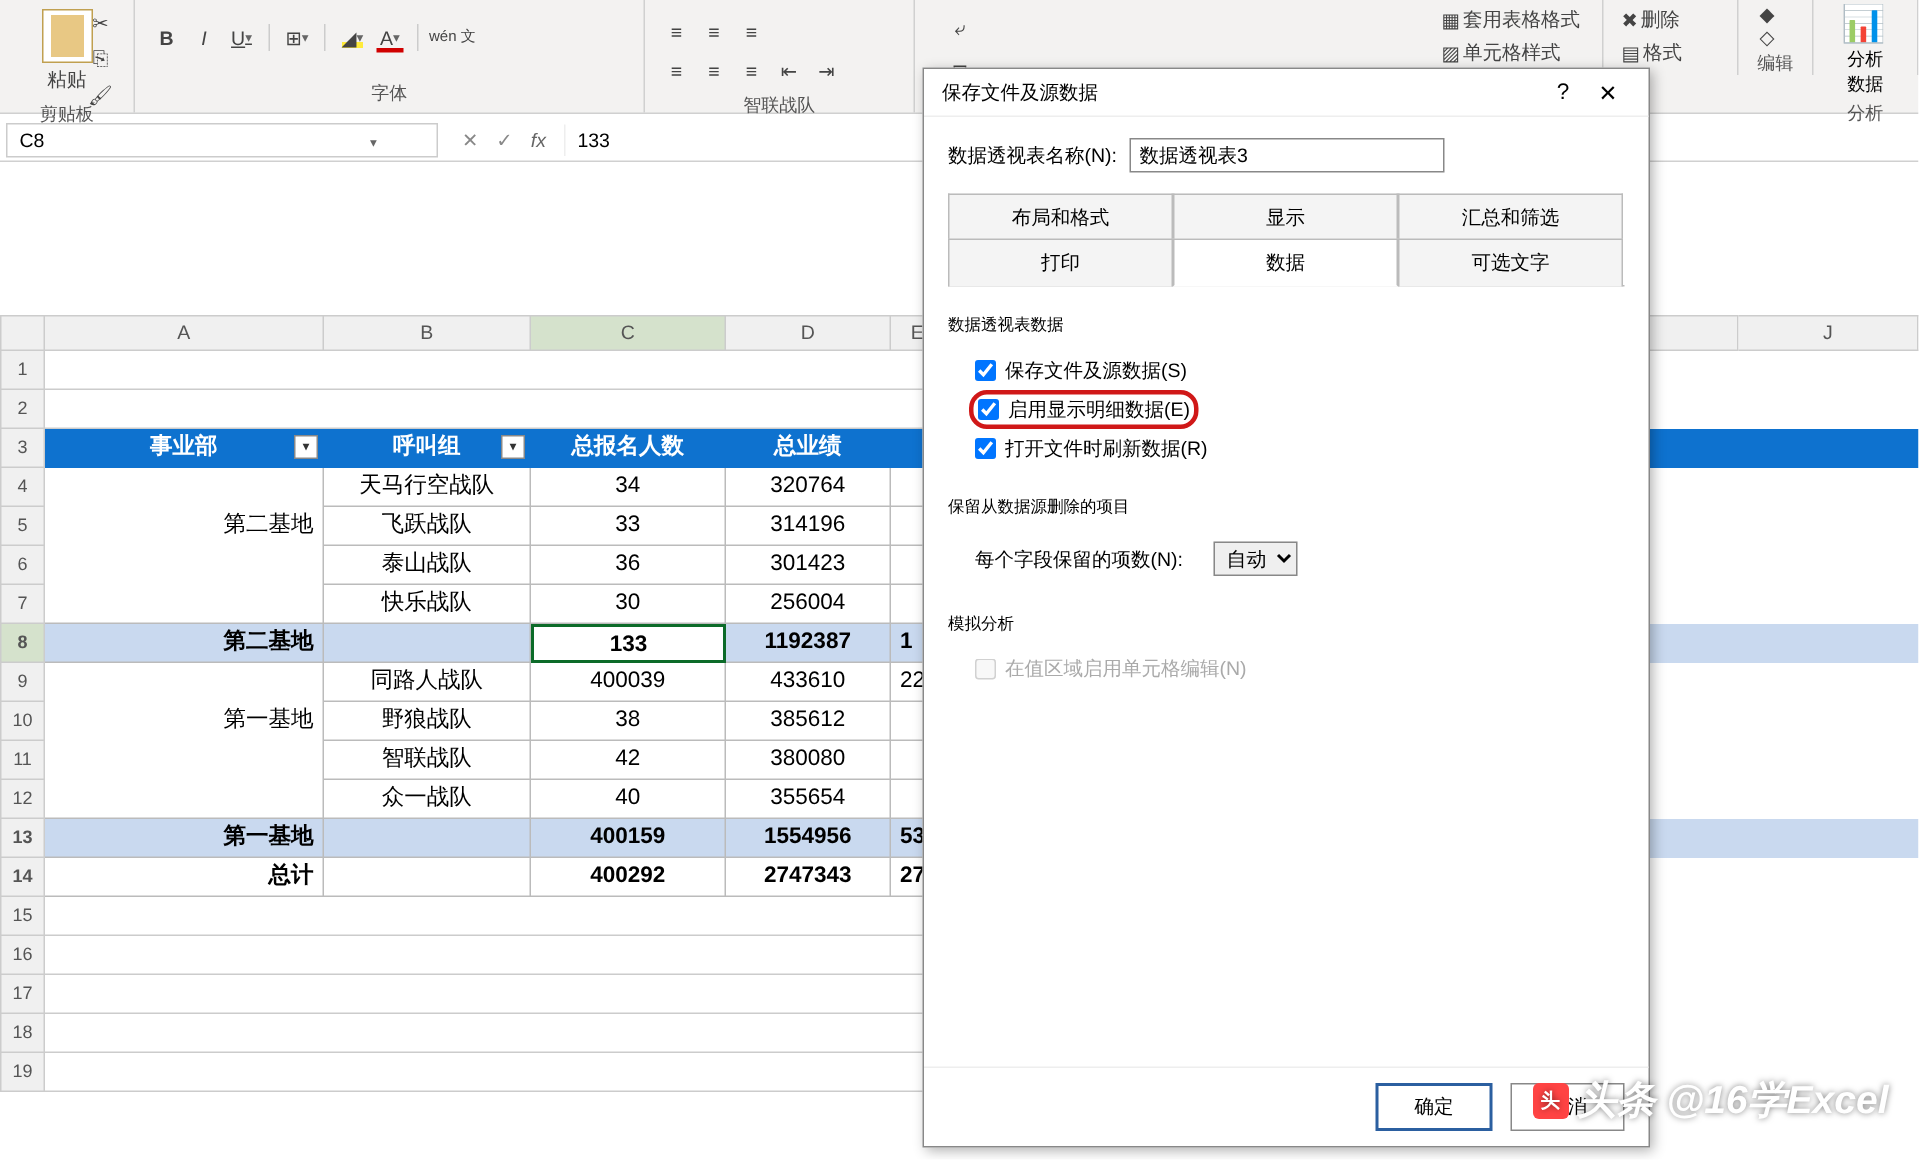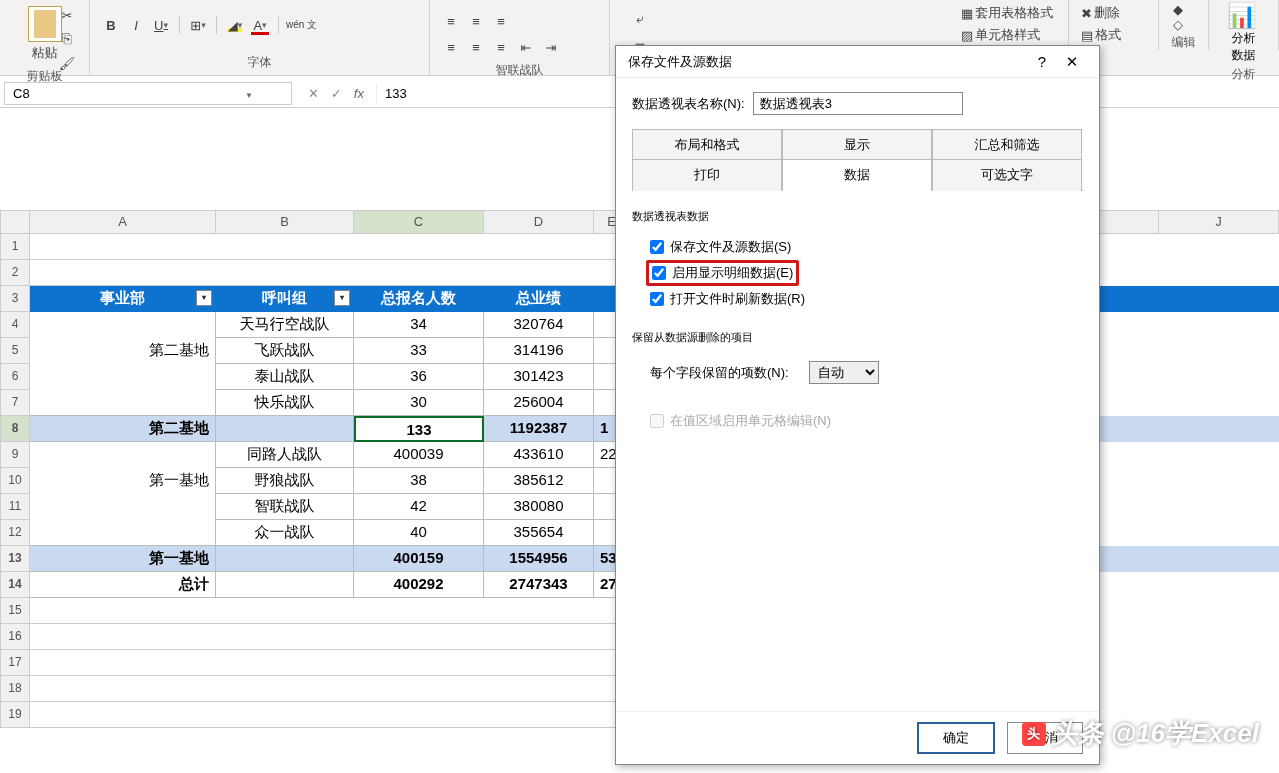--- a/index.html
+++ b/index.html
@@ -76,24 +76,24 @@
 
 .tabs{display:flex;flex-wrap:wrap;border-bottom:1px solid #bbb;}
 .tab{width:150px;text-align:center;padding:6px 0;border:1px solid #bbb;border-bottom:none;background:#f4f4f4;cursor:pointer;font-size:13px;margin-bottom:-1px;}
 .tab.active{background:#fff;border-bottom:1px solid #fff;}
 
 .section{margin-top:18px;}
 .sec-label{font-size:11px;margin-bottom:10px;}
 .chk{display:flex;align-items:center;gap:6px;padding:4px 0 4px 18px;font-size:13px;}
 .chk input{width:14px;height:14px;}
 .chk.disabled{color:#aaa;}
-.highlight-box{border:3px solid #d01818;border-radius:2px;padding:1px 3px;display:inline-flex;align-items:center;}
+.highlight-box{border:3px solid #d01818;border-radius:12px;padding:1px 3px;display:inline-flex;align-items:center;}
 
 .sel-row{display:flex;align-items:center;gap:20px;padding:6px 0 6px 18px;}
-.sel-row select{border:1px solid #888;padding:2px 4px;width:70px;}
+.sel-row select{border:1px solid #888;padding:2px 4px;width:56px;}
 
 .dlg-footer{padding:10px 16px;display:flex;justify-content:flex-end;gap:12px;border-top:1px solid #eee;}
 .dbtn{padding:5px 24px;border:1px solid #888;background:#fff;cursor:pointer;font-size:13px;}
 .dbtn.primary{border:2px solid #2b5fa0;}
 
 
 .watermark{position:absolute;right:20px;bottom:22px;color:#fff;font-size:26px;font-style:italic;font-weight:bold;text-shadow:0 0 4px rgba(0,0,0,0.5);display:flex;align-items:center;gap:6px;}
 .wm-icon{width:24px;height:24px;background:#f44;border-radius:4px;display:inline-flex;align-items:center;justify-content:center;font-size:13px;font-style:normal;}
 
 
@@ -421,20 +421,21 @@
 
     <div class="section">
       <div class="sec-label">保留从数据源删除的项目</div>
       <div class="sel-row">
         <label>每个字段保留的项数(N):</label>
         <select><option>自动</option></select>
       </div>
     </div>
 
     <div class="section">
+      <div class="sec-label">模拟分析</div>
       <label class="chk disabled">
           <input type="checkbox" disabled="" style="">
           <span>在值区域启用单元格编辑(N)</span>
         </label>
     </div>
   </div>
   <div class="dlg-footer">
     <button class="dbtn primary">确定</button>
     <button class="dbtn">取消</button>
   </div>

